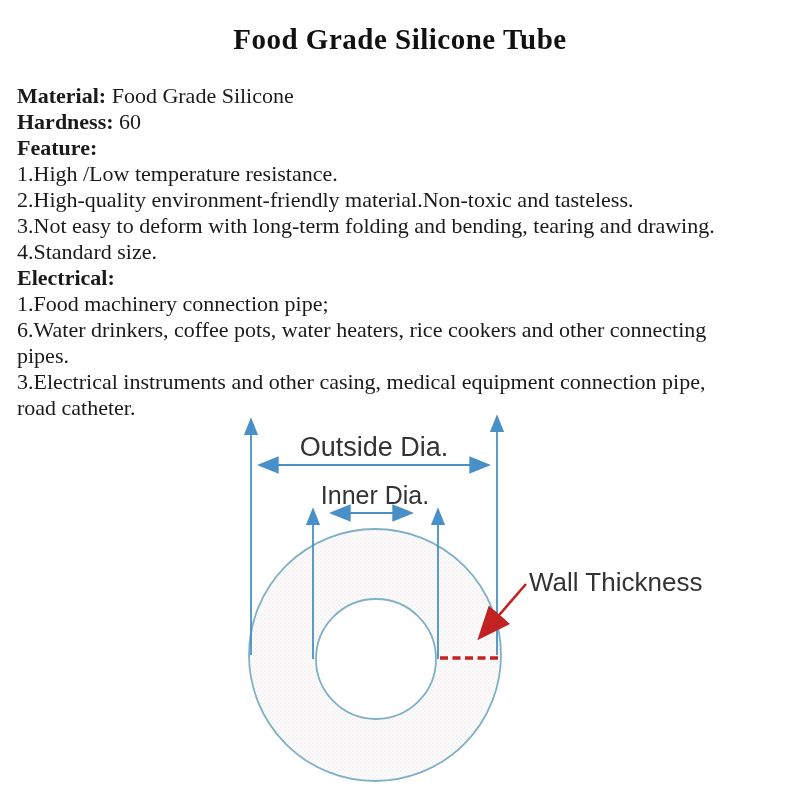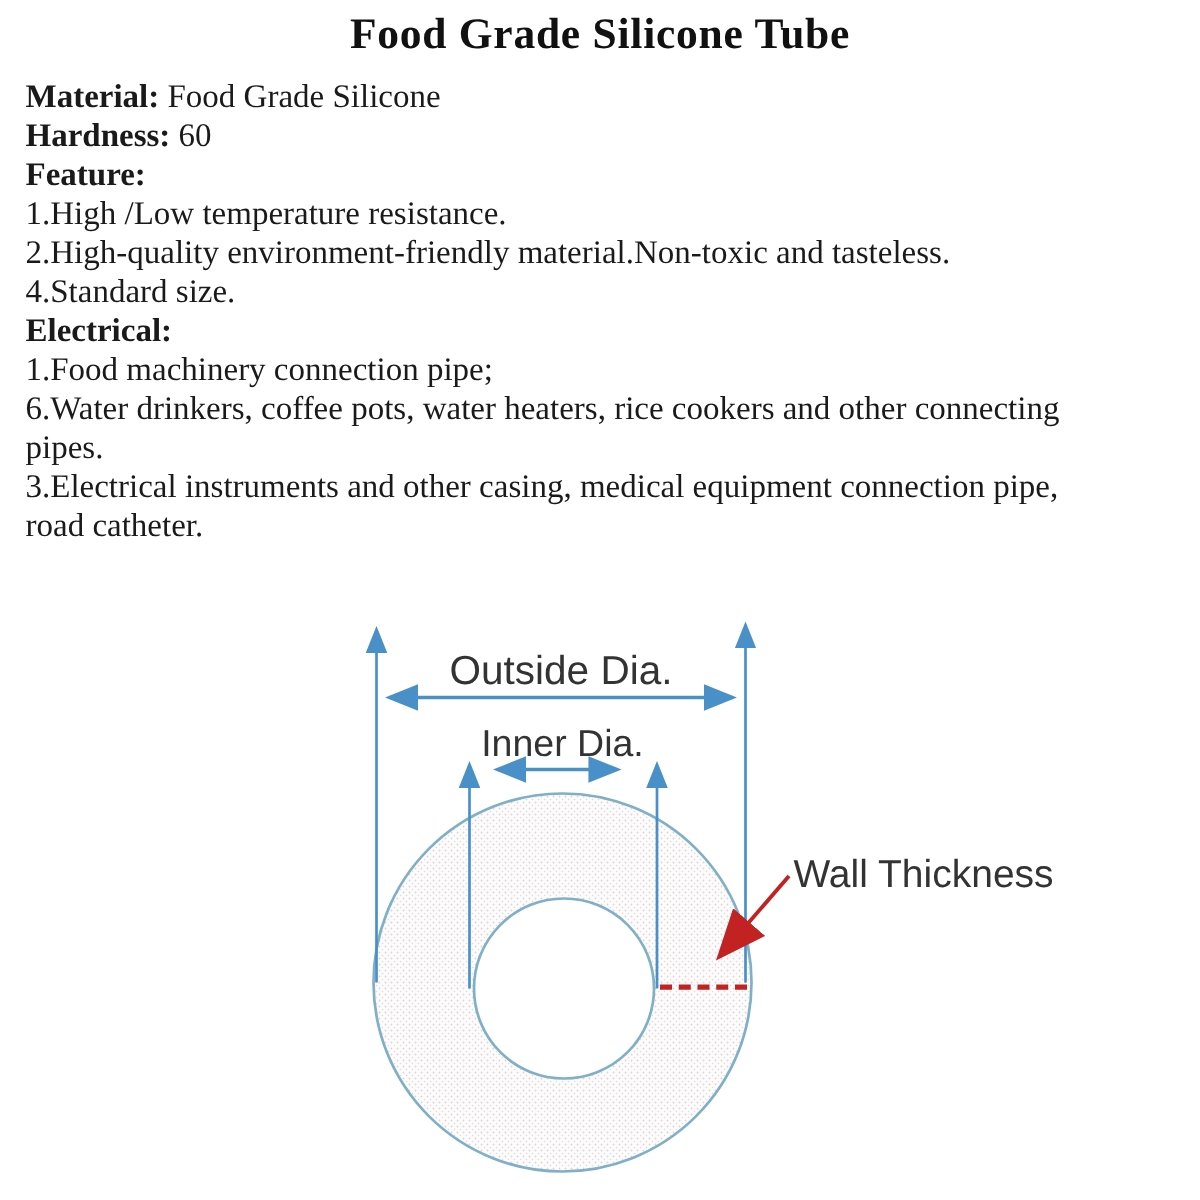--- a/index.html
+++ b/index.html
@@ -9,21 +9,21 @@
     font-family:"Liberation Serif", serif;
     color:#1a1a1a;
     position:relative;
     overflow:hidden;
   }
   .page-title{
     text-align:center;
     font-size:29px;
     font-weight:bold;
     color:#111;
-    margin:0;
+    margin:16px;
     padding-top:7px;
     letter-spacing:0.5px;
   }
   .body-text{
     padding-left:17px;
     padding-top:11px;
     font-size:22px;
     line-height:26px;
     max-width:700px;
   }
@@ -45,20 +45,21 @@
 
 <h1 class="page-title">Food Grade Silicone Tube</h1>
 
 <div class="body-text">
   <div class="line"><b>Material:</b><span> Food Grade Silicone</span></div>
   <div class="line"><b>Hardness:</b><span> 60</span></div>
 
   <div class="line"><b>Feature:</b></div>
   <div class="line">1.High /Low temperature resistance.</div>
   <div class="line">2.High-quality environment-friendly material.Non-toxic and tasteless.</div>
+  <div class="line">3.Not easy to deform with long-term folding and bending, tearing and drawing.</div>
   <div class="line">4.Standard size.</div>
 
   <div class="line"><b>Electrical:</b></div>
   <div class="app-list">
     <div class="line">1.Food machinery connection pipe;</div>
     <div class="line">6.Water drinkers, coffee pots, water heaters, rice cookers and other connecting pipes.</div>
     <div class="line">3.Electrical instruments and other casing, medical equipment connection pipe, road catheter.</div>
   </div>
 </div>
 

